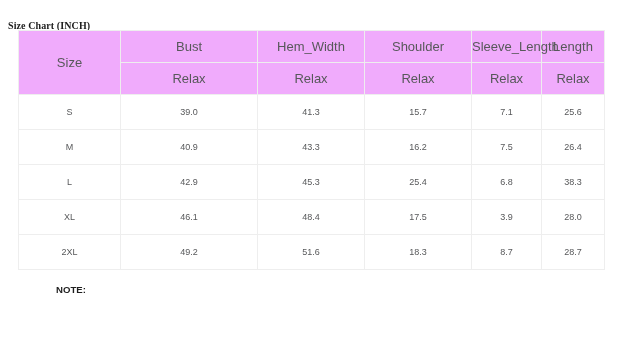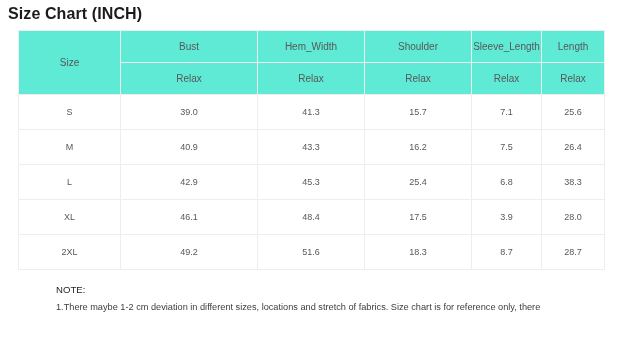--- a/index.html
+++ b/index.html
@@ -12,25 +12,26 @@
     background: #ffffff;
     font-family: "Liberation Sans", sans-serif;
     -webkit-font-smoothing: antialiased;
     overflow: hidden;
     position: relative;
   }
 
   .page-title {
     position: absolute;
     left: 8px;
-    top: 5px;
-    font-size: 16px;
+    top: 20px;
+    font-size: 10px;
     font-weight: bold;
     color: #1c1c1c;
     letter-spacing: 0.1px;
+    font-family: Liberation Serif, serif;
   }
 
   .size-table-wrap {
     position: absolute;
     left: 18px;
     top: 30px;
     width: 586px;
   }
 
   table.size-table {
@@ -52,44 +53,44 @@
   table.size-table td {
     border: 1px solid #eeeeee;
     text-align: center;
     font-weight: normal;
     color: #57585a;
     padding: 0;
     vertical-align: middle;
   }
 
   table.size-table thead th {
-    background: #5eead4;
+    background: #f0abfc;
     height: 31px;
-    font-size: 10px;
+    font-size: 13px;
   }
 
   table.size-table thead th.size-head {
     height: 62px;
   }
 
   table.size-table tbody td {
     background: #ffffff;
     height: 34px;
     font-size: 9px;
   }
 
   .note-block {
     position: absolute;
     left: 56px;
     top: 283px;
     width: 545px;
   }
   .note-heading {
     font-size: 9.6px;
-    font-weight: normal;
+    font-weight: bold;
     color: #1f1f1f;
     line-height: 14px;
   }
   .note-body {
     font-size: 9.2px;
     color: #3d3d3d;
     line-height: 17px;
     margin-top: 2px;
   }
   .note-line { display: block; white-space: nowrap; }
@@ -167,15 +168,14 @@
         <td>8.7</td>
         <td>28.7</td>
       </tr>
     </tbody>
   </table>
 </div>
 
 <div class="note-block">
   <div class="note-heading">NOTE:</div>
   <div class="note-body">
-    <span class="note-line">1.There maybe 1-2 cm deviation in different sizes, locations and stretch of fabrics. Size chart is for reference only, there</span>
   </div>
 </div>
 
 </body></html>

